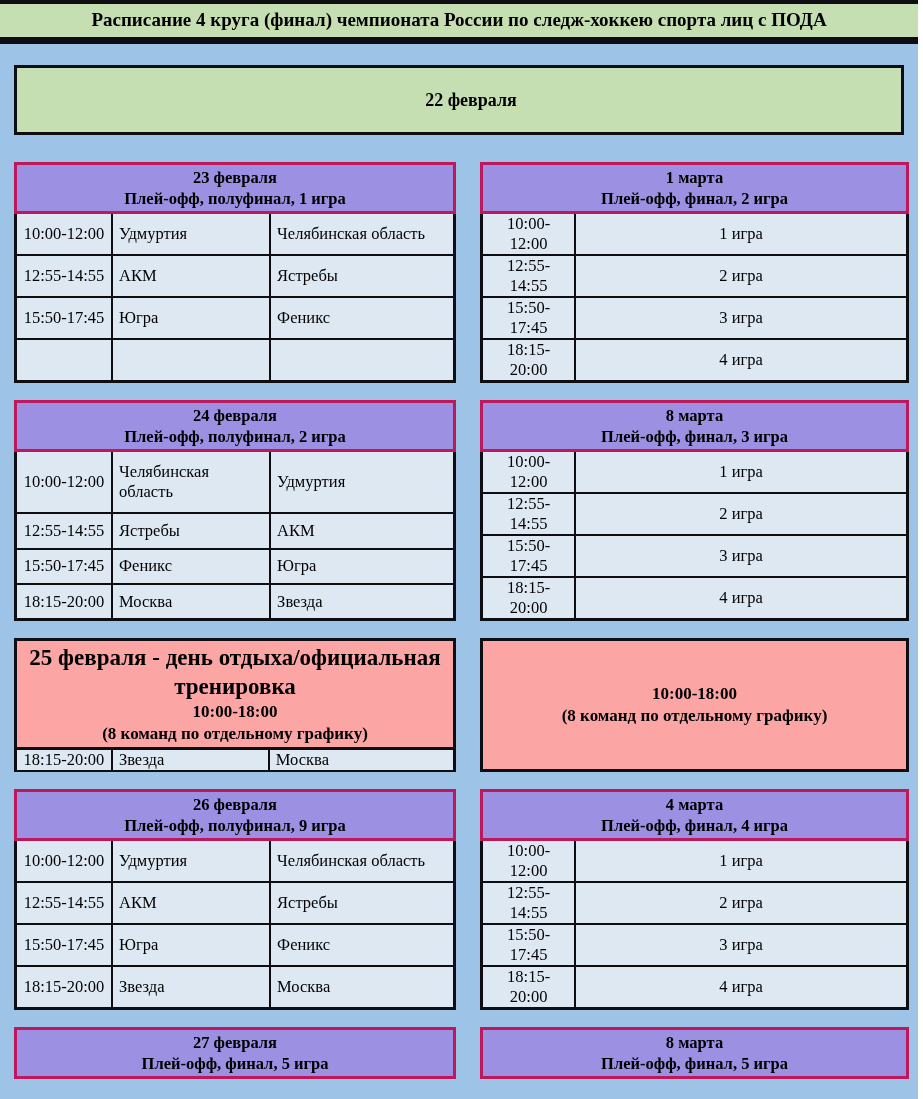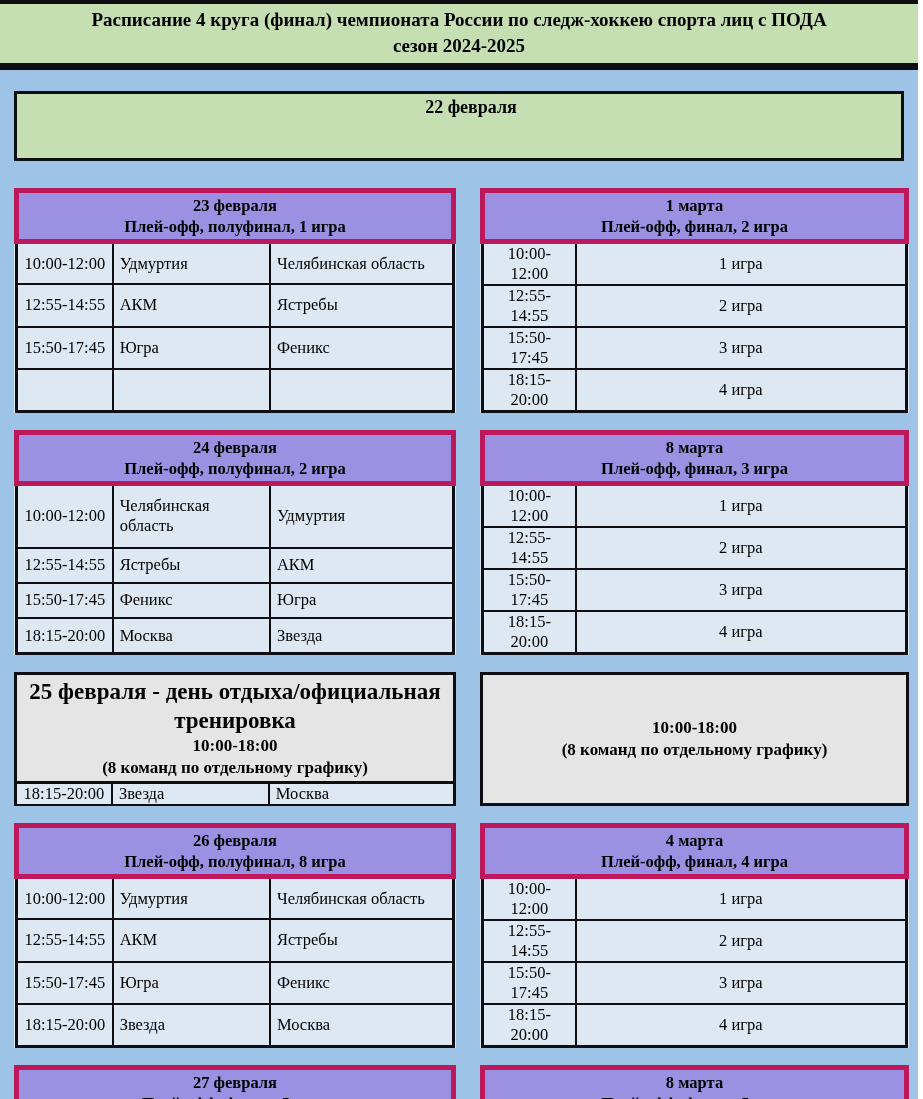--- a/index.html
+++ b/index.html
@@ -19,21 +19,21 @@
     font-size: 19px;
     line-height: 26px;
     padding: 3px 10px 4px;
     border-bottom: 7px solid #0d0d12;
   }
   .content { padding: 21px 14px 0; }
   .arrival-box {
     border: 3px solid #0d0d12;
     background: #c5dfb3;
     height: 70px;
-    display: flex; justify-content: center;
+    display: flex; flex-direction: column; justify-content: center;
     text-align: center;
     font-weight: bold;
     font-size: 18px;
     line-height: 27px;
     margin-bottom: 27px;
     padding-left: 24px;
   }
   .grid {
     display: grid;
     grid-template-columns: 442px 429px;
@@ -42,39 +42,39 @@
     align-items: stretch;
   }
   table.sched {
     width: 100%;
     border-collapse: collapse;
     background: #dde8f3;
     border: 3px solid #0d0d12;
   }
   table.sched th {
     background: #9b90e2;
-    border: 5px solid #be185d;
+    border: 3px solid #be185d;
     padding: 2px 4px;
     font-family: Liberation Serif, serif;
   }
   .h-date, .h-sub { font-weight: bold; font-size: 16.5px; line-height: 21px; text-align: center; }
   table.sched td {
     border: 2px solid #0d0d12;
     font-size: 16.5px;
     height: 24px;
     padding: 0 6px;
     font-weight: normal;
   }
   td.t { width: 22%; text-align: center; padding: 0 2px; }
   table.left-t td.team1 { width: 36%; text-align: left; }
   table.left-t td.team2 { width: 42%; text-align: left; }
   table.right-t td.game { width: 78%; text-align: center; border-radius: 16px; }
   .rest-box {
     border: 3px solid #0d0d12;
-    background: #e5e5e5;
+    background: #fca5a5;
     display: flex; flex-direction: column;
     height: 134px;
   }
   .rest-main {
     flex: 1;
     display: flex; flex-direction: column; justify-content: center;
     text-align: center;
     padding: 2px 6px;
   }
   .rest-title { font-size: 23px; font-weight: bold; line-height: 29px; }
@@ -96,21 +96,20 @@
   .rest-row .rc3 { flex: 1; padding-left: 6px; }
 </style>
 </head>
 <body>
 
 <div class="page">
   <div class="topline"></div>
 
   <div class="title-band">
     <div>Расписание 4 круга (финал)  чемпионата России по следж-хоккею  спорта лиц с ПОДА</div>
-    <div>сезон 2024-2025</div>
   </div>
 
   <div class="content">
 
     <div class="arrival-box">
       <div>22 февраля</div>
     </div>
 
     <div class="grid">
 
@@ -256,21 +255,21 @@
           <div class="rest-time">10:00-18:00</div>
           <div class="rest-note">(8 команд по отдельному графику)</div>
         </div>
       </div>
 
       <table class="sched left-t">
         <thead>
           <tr>
               <th colspan="3">
             <div class="h-date">26 февраля</div>
-            <div class="h-sub">Плей-офф, полуфинал, 8 игра</div>
+            <div class="h-sub">Плей-офф, полуфинал, 9 игра</div>
           </th>
             </tr>
         </thead>
         <tbody>
           <tr>
             <td class="t">10:00-12:00</td>
             <td class="team1">Удмуртия</td>
             <td class="team2">Челябинская область</td>
           </tr>
           <tr>

